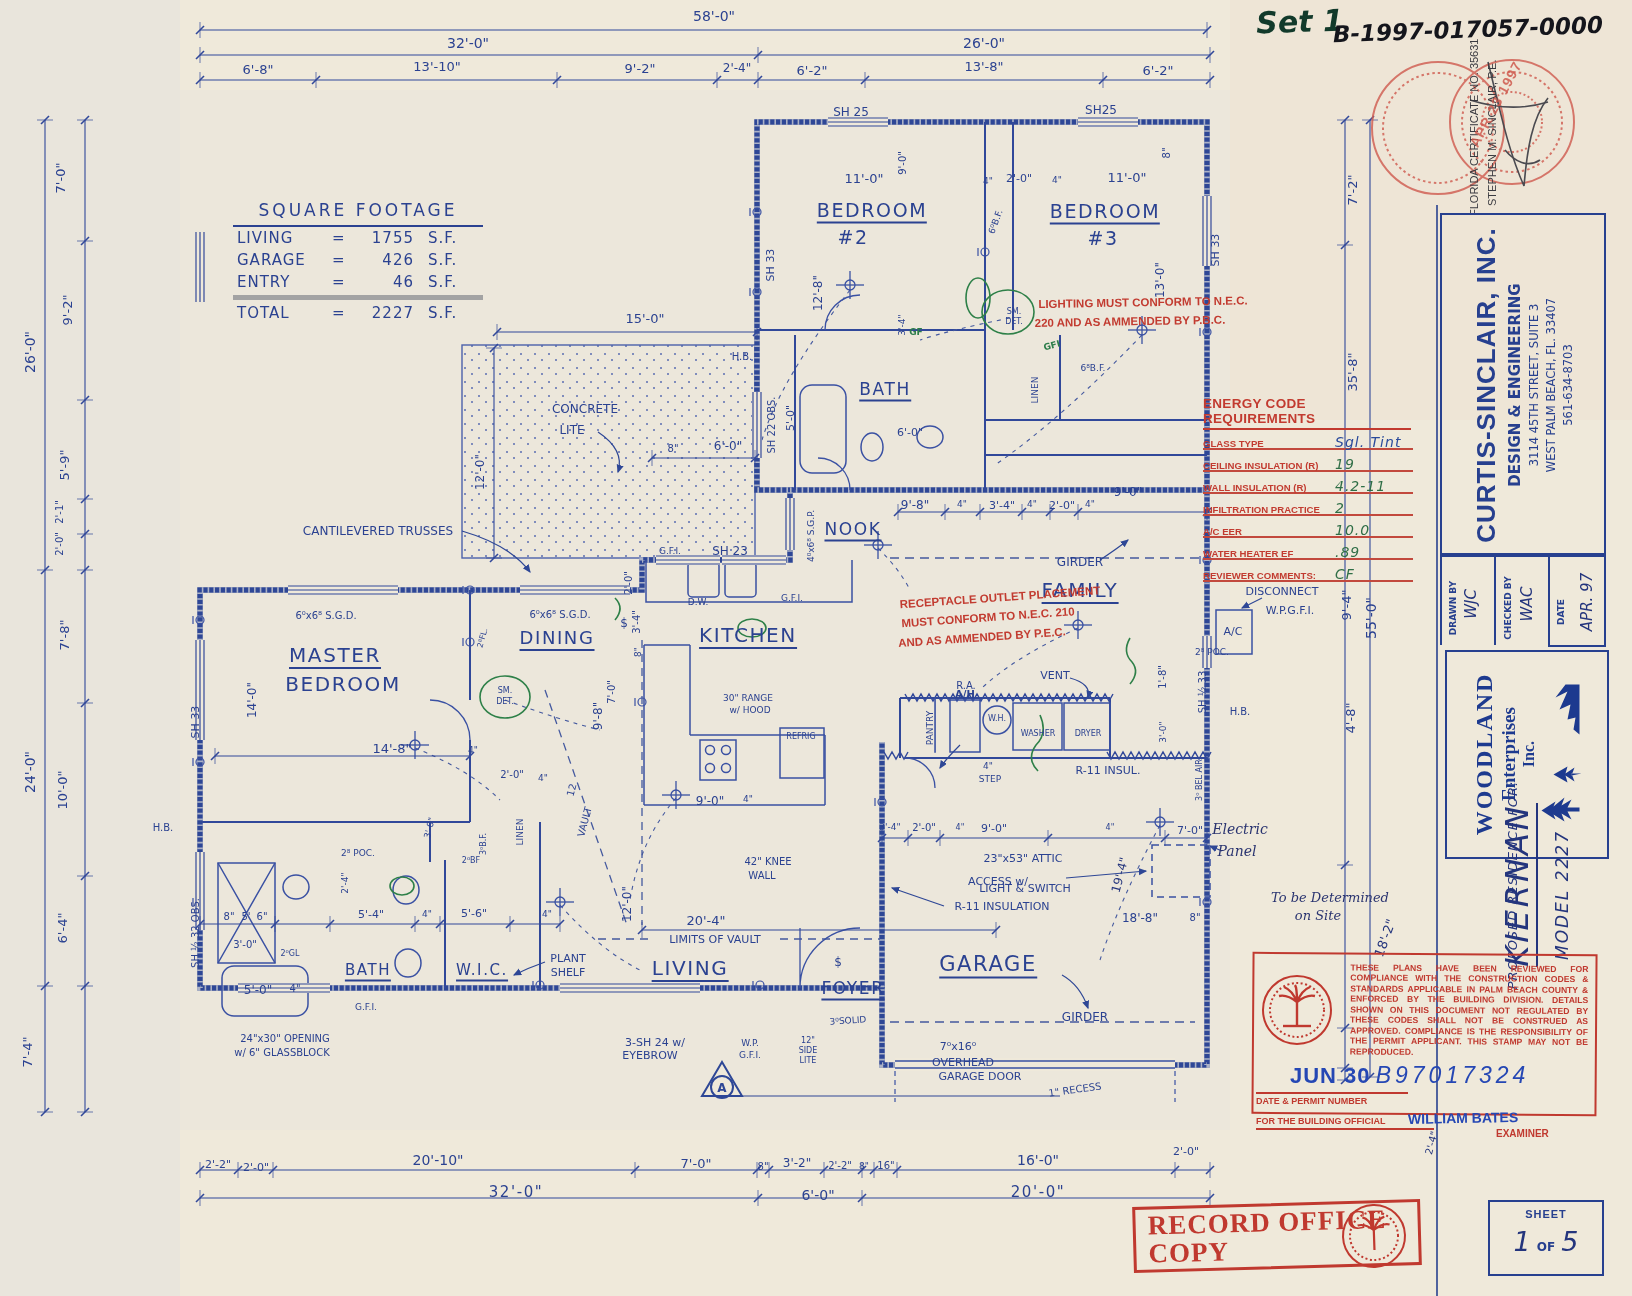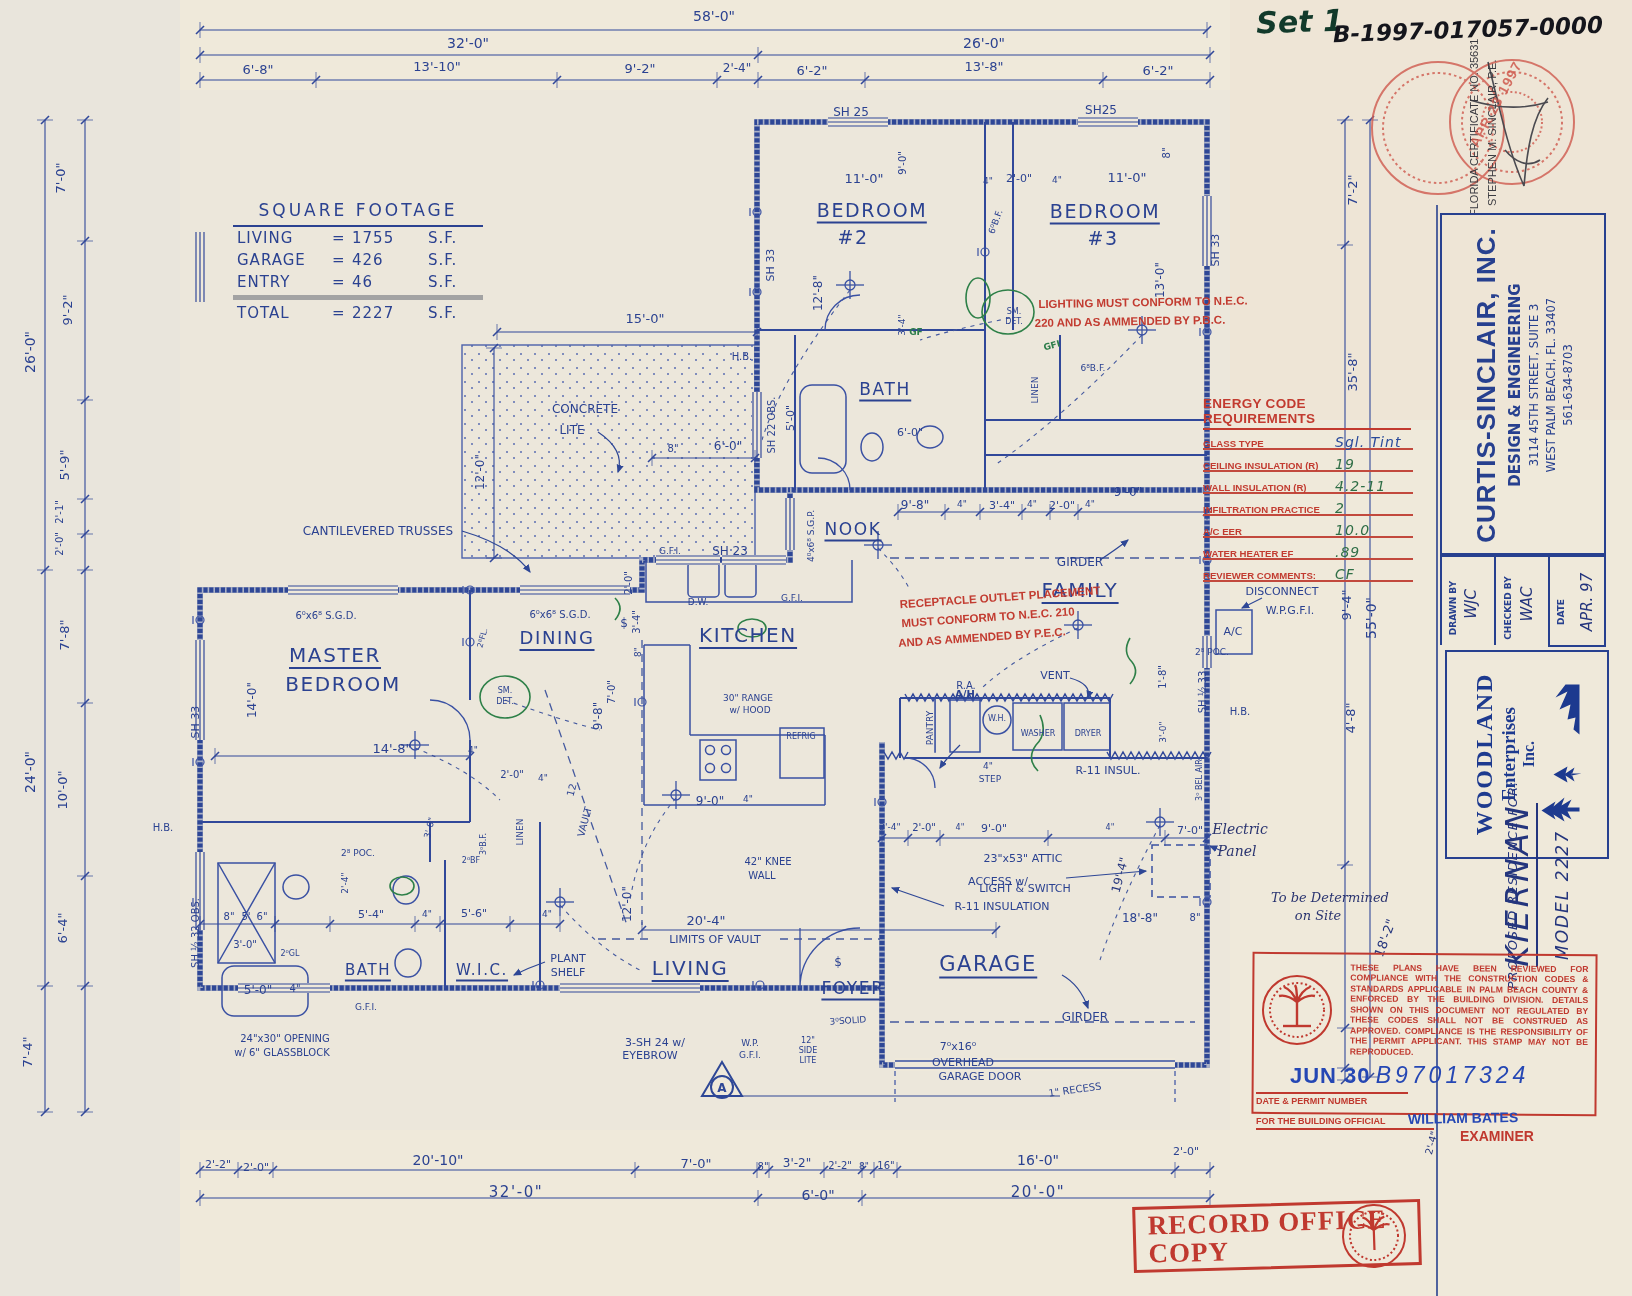--- a/index.html
+++ b/index.html
@@ -16,21 +16,21 @@
   .c-g{color:#2c7d4a;font-weight:bold;}
   .c-k{color:#14151c;font-weight:bold;font-style:italic;}
   .c-k2{color:#123a2b;font-weight:bold;font-style:italic;}
   .c-s{color:#2a3470;font-style:italic;font-family:"DejaVu Serif",serif;}
   .u{border-bottom:2px solid currentColor;padding-bottom:2px;}
   .hand{letter-spacing:1.6px;font-weight:500;}
   
   #sqft{position:absolute;left:233px;top:200px;width:250px;color:#2b4291;}
   #sqft .t{font-size:17px;letter-spacing:3px;text-align:center;padding-bottom:5px;border-bottom:2px solid #2b4291;}
   #sqft .row{display:flex;font-size:15px;letter-spacing:1px;padding:2px 4px;}
-  #sqft .row .l{width:95px;} #sqft .row .e{width:20px;} #sqft .row .v{width:62px;padding-right:14px;} 
+  #sqft .row .l{width:95px;} #sqft .row .e{width:20px;} #sqft .row .v{width:62px;text-align:right;padding-right:14px;} 
   #sqft .tot{border-top:5px solid #a3a3a3;margin-top:2px;padding-top:4px;}
   
   #energy{position:absolute;left:1203px;top:396px;width:208px;}
   #energy .t{color:#c23b30;font-weight:bold;font-size:13.5px;font-family:"Liberation Sans",sans-serif;
              border-bottom:2.5px solid #c23b30;padding-bottom:2px;letter-spacing:.3px;}
   #energy .row{position:relative;height:22px;}
   #energy .row .rl{position:absolute;left:0;bottom:3px;color:#c23b30;font-weight:bold;font-size:9.6px;font-family:"Liberation Sans",sans-serif;}
   #energy .row .ln{position:absolute;left:0;right:-2px;bottom:2px;border-bottom:2px solid #c2493d;}
   #energy .row .rv{position:absolute;left:132px;bottom:2px;font-size:14px;font-style:italic;letter-spacing:1px;}
   .v-blue{color:#2a4a9b;} .v-green{color:#2f6e46;}
@@ -881,33 +881,39 @@
   <div class="rotc" style="left:1382px;top:865px;width:260px;height:40px;">
     <span style="font-size:13px;color:#24357d;font-style:italic;letter-spacing:1px;">PROPOSED RESIDENCE FOR:</span>
   </div>
   <div class="rotc" style="left:1388px;top:850px;width:260px;height:70px;">
     <span style="font-size:32px;color:#24357d;font-style:italic;letter-spacing:3px;border-bottom:2px solid #24357d;">KIERNAN</span>
   </div>
   <div class="rotc" style="left:1452px;top:875px;width:220px;height:40px;">
     <span style="font-size:17px;color:#24357d;font-style:italic;letter-spacing:2px;">MODEL 2227</span>
   </div>
 
+  <div class="tbbox" id="sheetbox" style="left:1488px;top:1200px;width:112px;height:72px;">
+    <div class="cap">SHEET</div>
+    <div>
+      <span class="big">1</span><span class="of">OF</span><span class="big">5</span>
+    </div>
+  </div>
 
   <div id="review">
     <div class="body">THESE PLANS HAVE BEEN REVIEWED FOR COMPLIANCE WITH THE CONSTRUCTION CODES &amp; STANDARDS APPLICABLE IN PALM BEACH COUNTY &amp; ENFORCED BY THE BUILDING DIVISION. DETAILS SHOWN ON THIS DOCUMENT NOT REGULATED BY THESE CODES SHALL NOT BE CONSTRUED AS APPROVED. COMPLIANCE IS THE RESPONSIBILITY OF THE PERMIT APPLICANT. THIS STAMP MAY NOT BE REPRODUCED.</div>
   </div>
   <div id="permitline">
     <span class="bluestamp" style="font-size:22px;letter-spacing:1px;">JUN 30</span>
     <span class="bluestamp" style="font-size:23px;letter-spacing:4px;font-weight:normal;font-style:italic;">B97017324</span>
   </div>
   <div id="redrule1"></div>
   <div id="redrule2"></div>
   <span class="rsmall" style="left:1256px;top:1096px;">DATE &amp; PERMIT NUMBER</span>
   <span class="rsmall" style="left:1256px;top:1116px;">FOR THE BUILDING OFFICIAL</span>
   <span class="bluestamp" style="position:absolute;left:1408px;top:1110px;font-size:14px;transform:rotate(-1deg);">WILLIAM BATES</span>
-  <span class="rsmall" style="left:1460px;top:1128px;font-size:14px;">EXAMINER</span>
+  <span class="rsmall" style="left:1496px;top:1128px;font-size:10px;">EXAMINER</span>
 
   <div id="record">
     <div class="l1">RECORD OFFICE</div>
     <div class="l1">COPY</div>
   </div>
 
 </div>
 
 </body></html>

